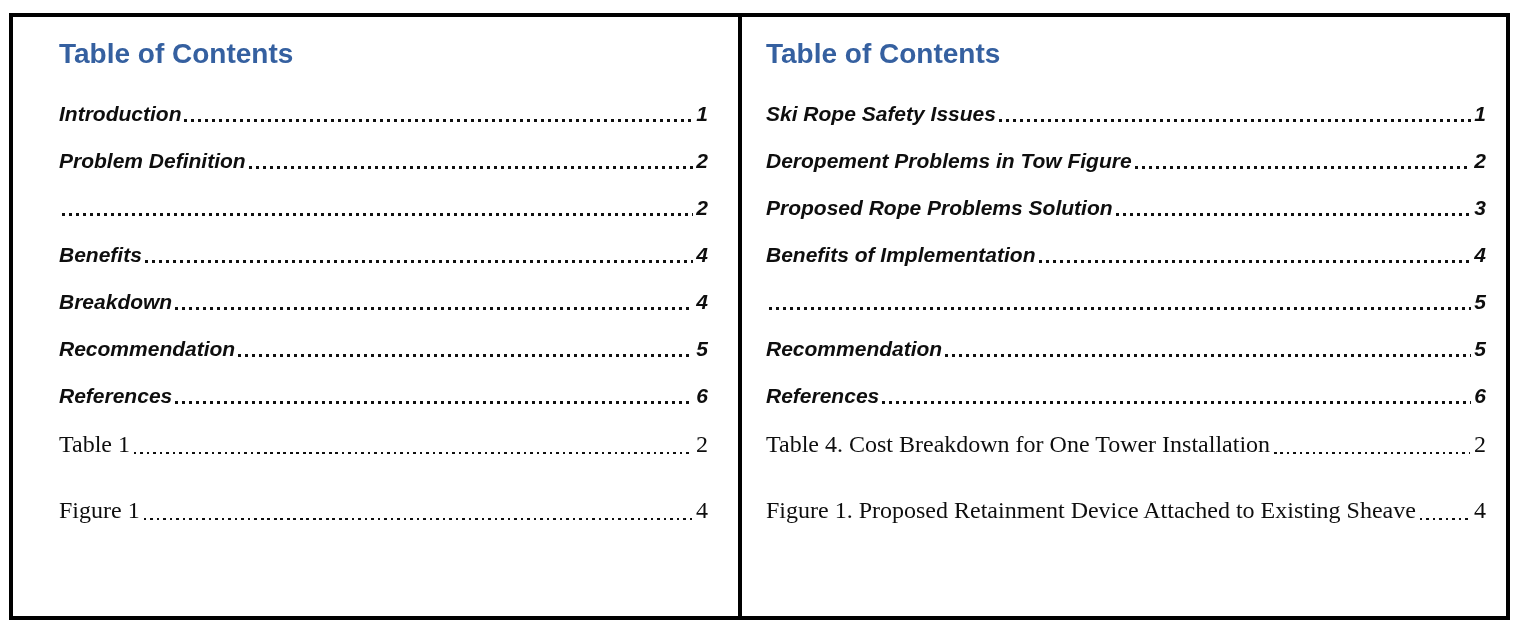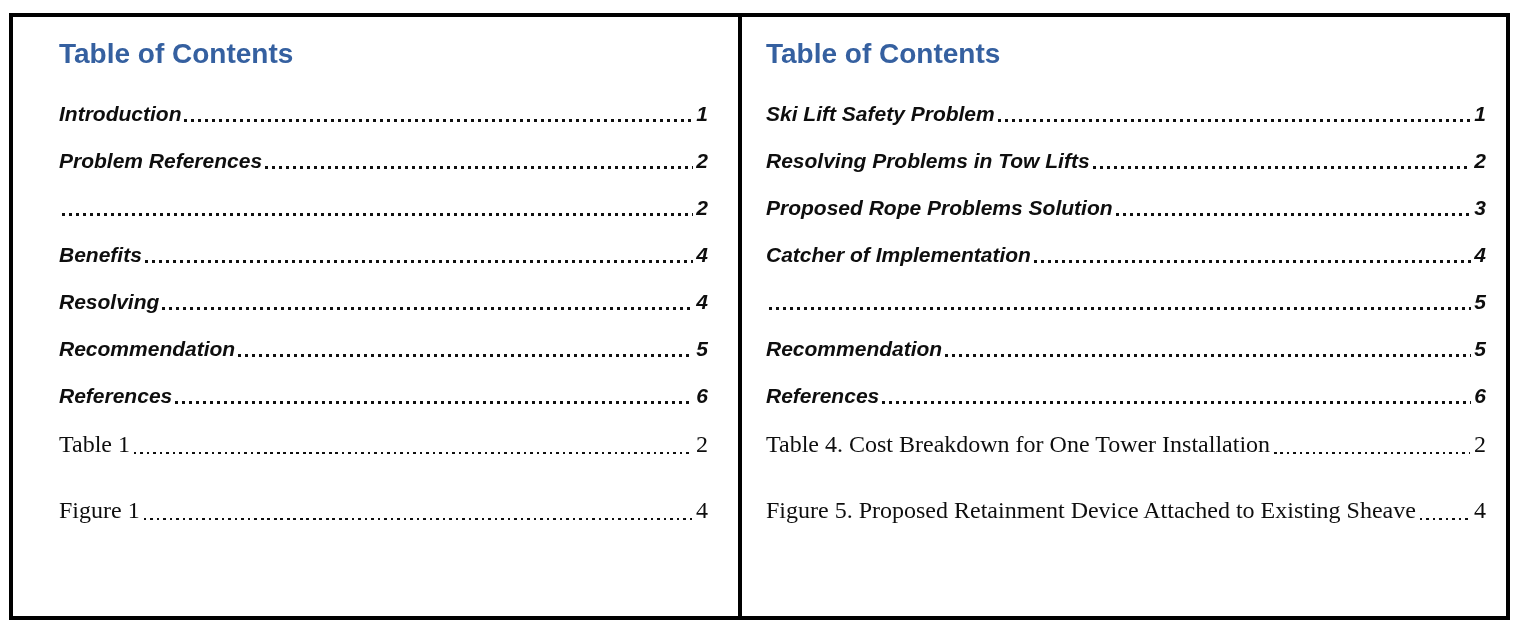--- a/index.html
+++ b/index.html
@@ -102,35 +102,35 @@
 
   <div class="panel left">
     <h1 class="toc-title">Table of Contents</h1>
 
     <div class="toc-row bold">
       <span class="label">Introduction</span>
       <span class="leader"></span>
       <span class="page">1</span>
     </div>
     <div class="toc-row bold">
-      <span class="label">Problem References</span>
+      <span class="label">Problem Definition</span>
       <span class="leader"></span>
       <span class="page">2</span>
     </div>
     <div class="toc-row bold">
       <span class="leader"></span>
       <span class="page">2</span>
     </div>
     <div class="toc-row bold">
       <span class="label">Benefits</span>
       <span class="leader"></span>
       <span class="page">4</span>
     </div>
     <div class="toc-row bold">
-      <span class="label">Resolving</span>
+      <span class="label">Breakdown</span>
       <span class="leader"></span>
       <span class="page">4</span>
     </div>
     <div class="toc-row bold">
       <span class="label">Recommendation</span>
       <span class="leader"></span>
       <span class="page">5</span>
     </div>
     <div class="toc-row bold">
       <span class="label">References</span>
@@ -149,36 +149,36 @@
         <span class="leader"></span>
         <span class="page">4</span>
       </div>
     </div>
   </div>
 
   <div class="panel right">
     <h1 class="toc-title">Table of Contents</h1>
 
     <div class="toc-row bold">
-      <span class="label">Ski Lift Safety Problem</span>
+      <span class="label">Ski Rope Safety Issues</span>
       <span class="leader"></span>
       <span class="page">1</span>
     </div>
     <div class="toc-row bold">
-      <span class="label">Resolving Problems in Tow Lifts</span>
+      <span class="label">Deropement Problems in Tow Figure</span>
       <span class="leader"></span>
       <span class="page">2</span>
     </div>
     <div class="toc-row bold">
       <span class="label">Proposed Rope Problems Solution</span>
       <span class="leader"></span>
       <span class="page">3</span>
     </div>
     <div class="toc-row bold">
-      <span class="label">Catcher of Implementation</span>
+      <span class="label">Benefits of Implementation</span>
       <span class="leader"></span>
       <span class="page">4</span>
     </div>
     <div class="toc-row bold">
       <span class="leader"></span>
       <span class="page">5</span>
     </div>
     <div class="toc-row bold">
       <span class="label">Recommendation</span>
       <span class="leader"></span>
@@ -190,20 +190,20 @@
       <span class="page">6</span>
     </div>
 
     <div class="captions">
       <div class="toc-row serif">
         <span class="label">Table 4. Cost Breakdown for One Tower Installation</span>
         <span class="leader"></span>
         <span class="page">2</span>
       </div>
       <div class="toc-row serif">
-        <span class="label">Figure 5. Proposed Retainment Device Attached to Existing Sheave</span>
+        <span class="label">Figure 1. Proposed Retainment Device Attached to Existing Sheave</span>
         <span class="leader"></span>
         <span class="page">4</span>
       </div>
     </div>
   </div>
 
 </div>
 
 </body></html>

